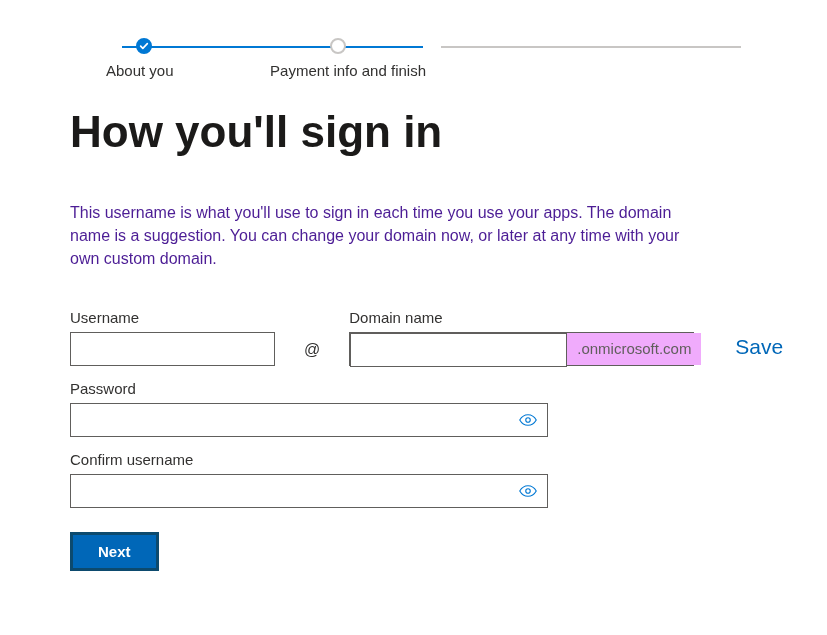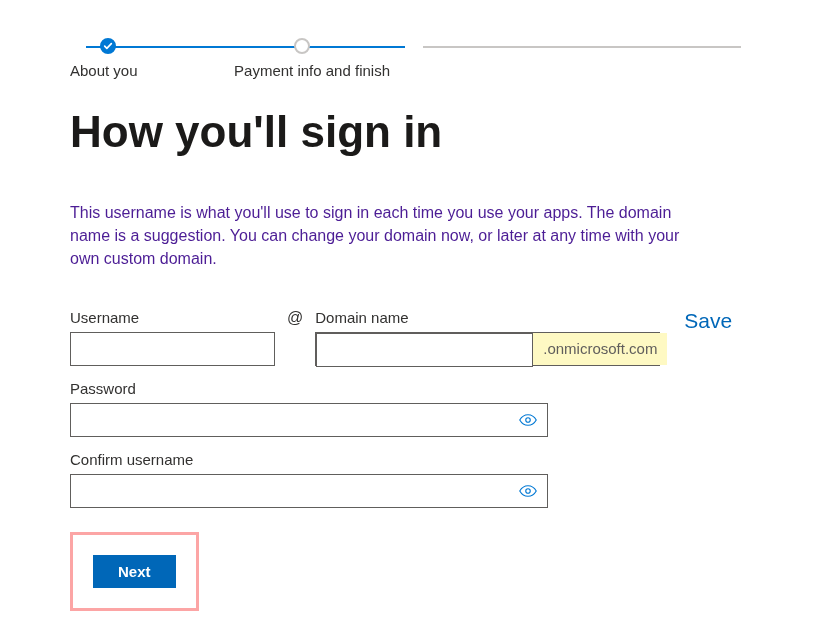--- a/index.html
+++ b/index.html
@@ -9,20 +9,21 @@
       color: #323130;
       width: 827px;
       height: 635px;
       padding: 0;
     }
     .stepper {
       display: flex;
       align-items: flex-end;
       padding: 38px 70px 0 70px;
       position: relative;
+      margin-left: 36px;
     }
     .step {
       display: flex;
       flex-direction: column;
       align-items: center;
       position: relative;
       z-index: 2;
     }
     .step-left { align-items: flex-start; }
     .step-center { align-items: center; flex: 1; }
@@ -78,22 +79,22 @@
     }
     .desc {
       font-size: 16px;
       line-height: 1.45;
       color: #4c1d95;
       max-width: 640px;
       margin-bottom: 38px;
     }
     .row {
       display: flex;
-      align-items: flex-start;
-      gap: 12px;
+      align-items: flex-end;
+      gap: 29px;
       margin-bottom: 14px;
     }
     .field {
       display: flex;
       flex-direction: column;
     }
     .field label {
       font-size: 15px;
       color: #323130;
       margin-bottom: 6px;
@@ -116,21 +117,21 @@
       align-items: stretch;
       border: 1px solid #605e5c;
       height: 34px;
     }
     .domain-input {
       border: none;
       flex: 1;
       height: 100%;
     }
     .domain-suffix {
-      background: #fef9c3;
+      background: #f0abfc;
       color: #605e5c;
       font-size: 15px;
       padding: 0 10px;
       display: flex;
       align-items: center;
       border-left: none;
     }
     .save-link {
       color: #0067b8;
       font-size: 21px;
@@ -157,22 +158,22 @@
       border: none;
       padding: 0 10px;
       cursor: pointer;
       display: flex;
       align-items: center;
       height: 100%;
     }
     .eye-btn svg { width: 18px; height: 18px; stroke: #0078d4; fill: none; }
     .next-wrap {
       display: inline-block;
-      padding: 20px;
-      border: 3px solid #fca5a5;
+      padding: 0;
+      border: 3px solid #0c4a6e;
       margin-top: 10px;
     }
     .next-btn {
       background: #0067b8;
       color: #fff;
       border: none;
       font-size: 15px;
       font-weight: 600;
       padding: 8px 25px;
       cursor: pointer;

